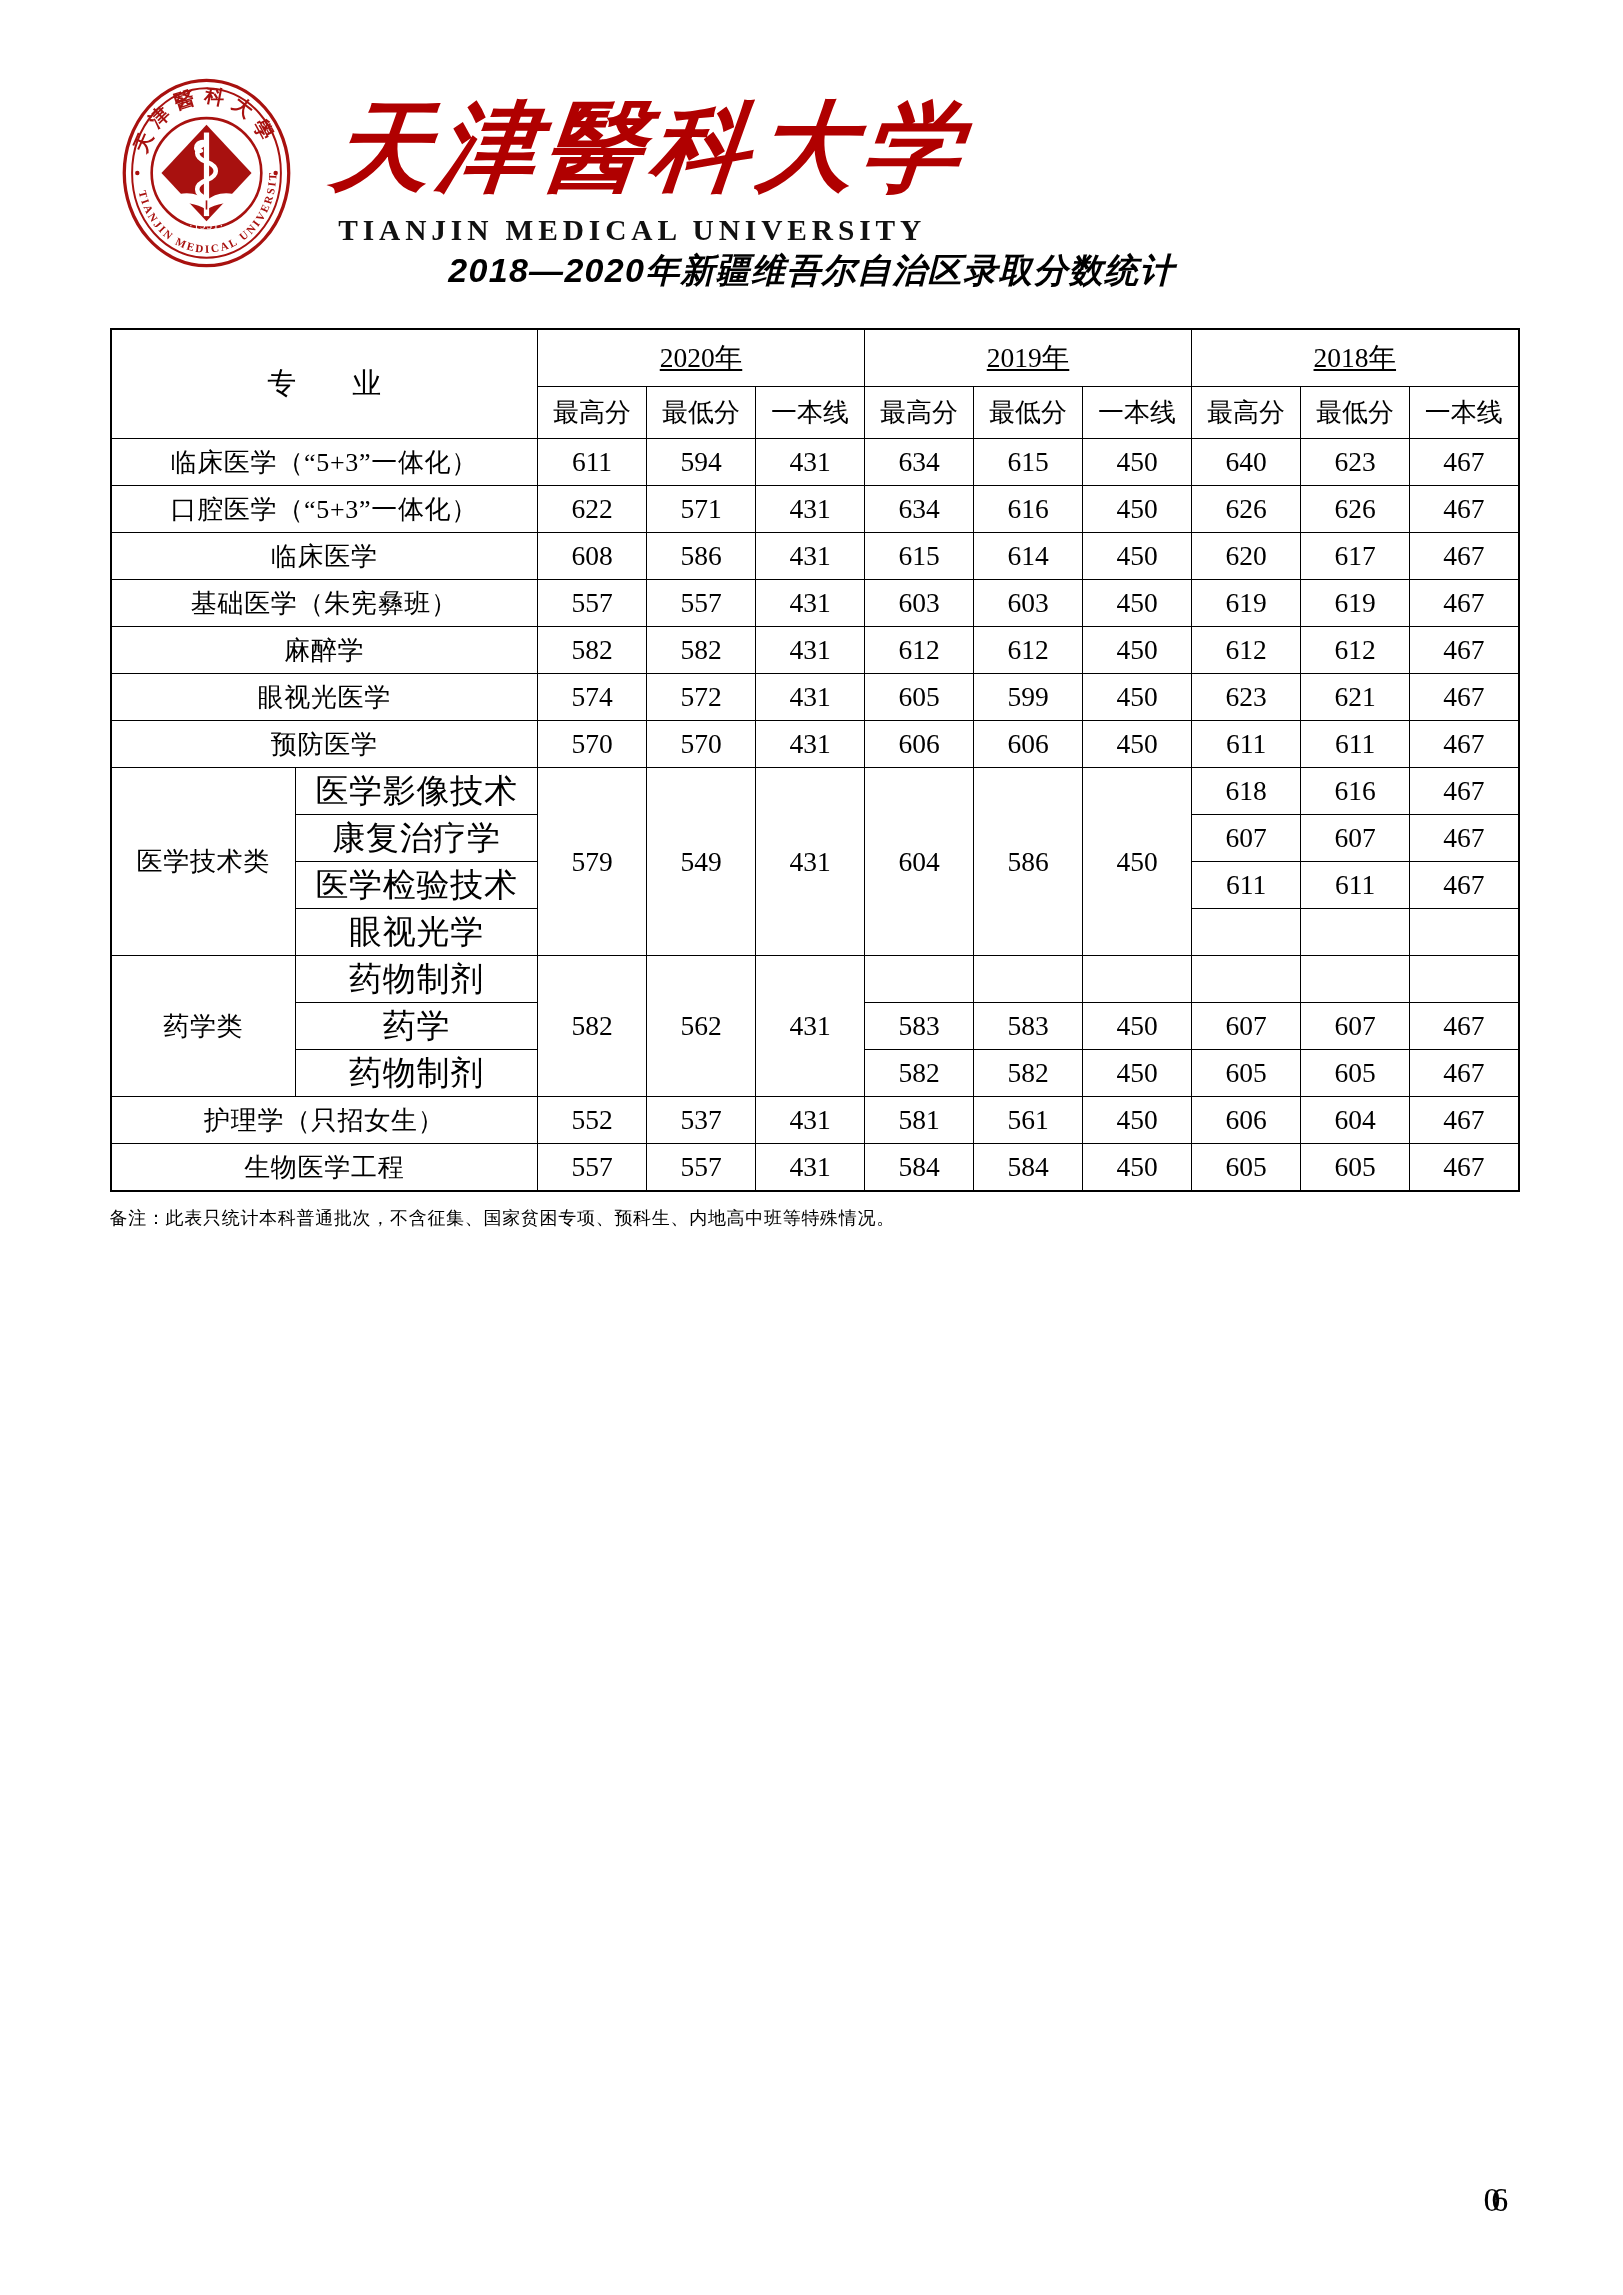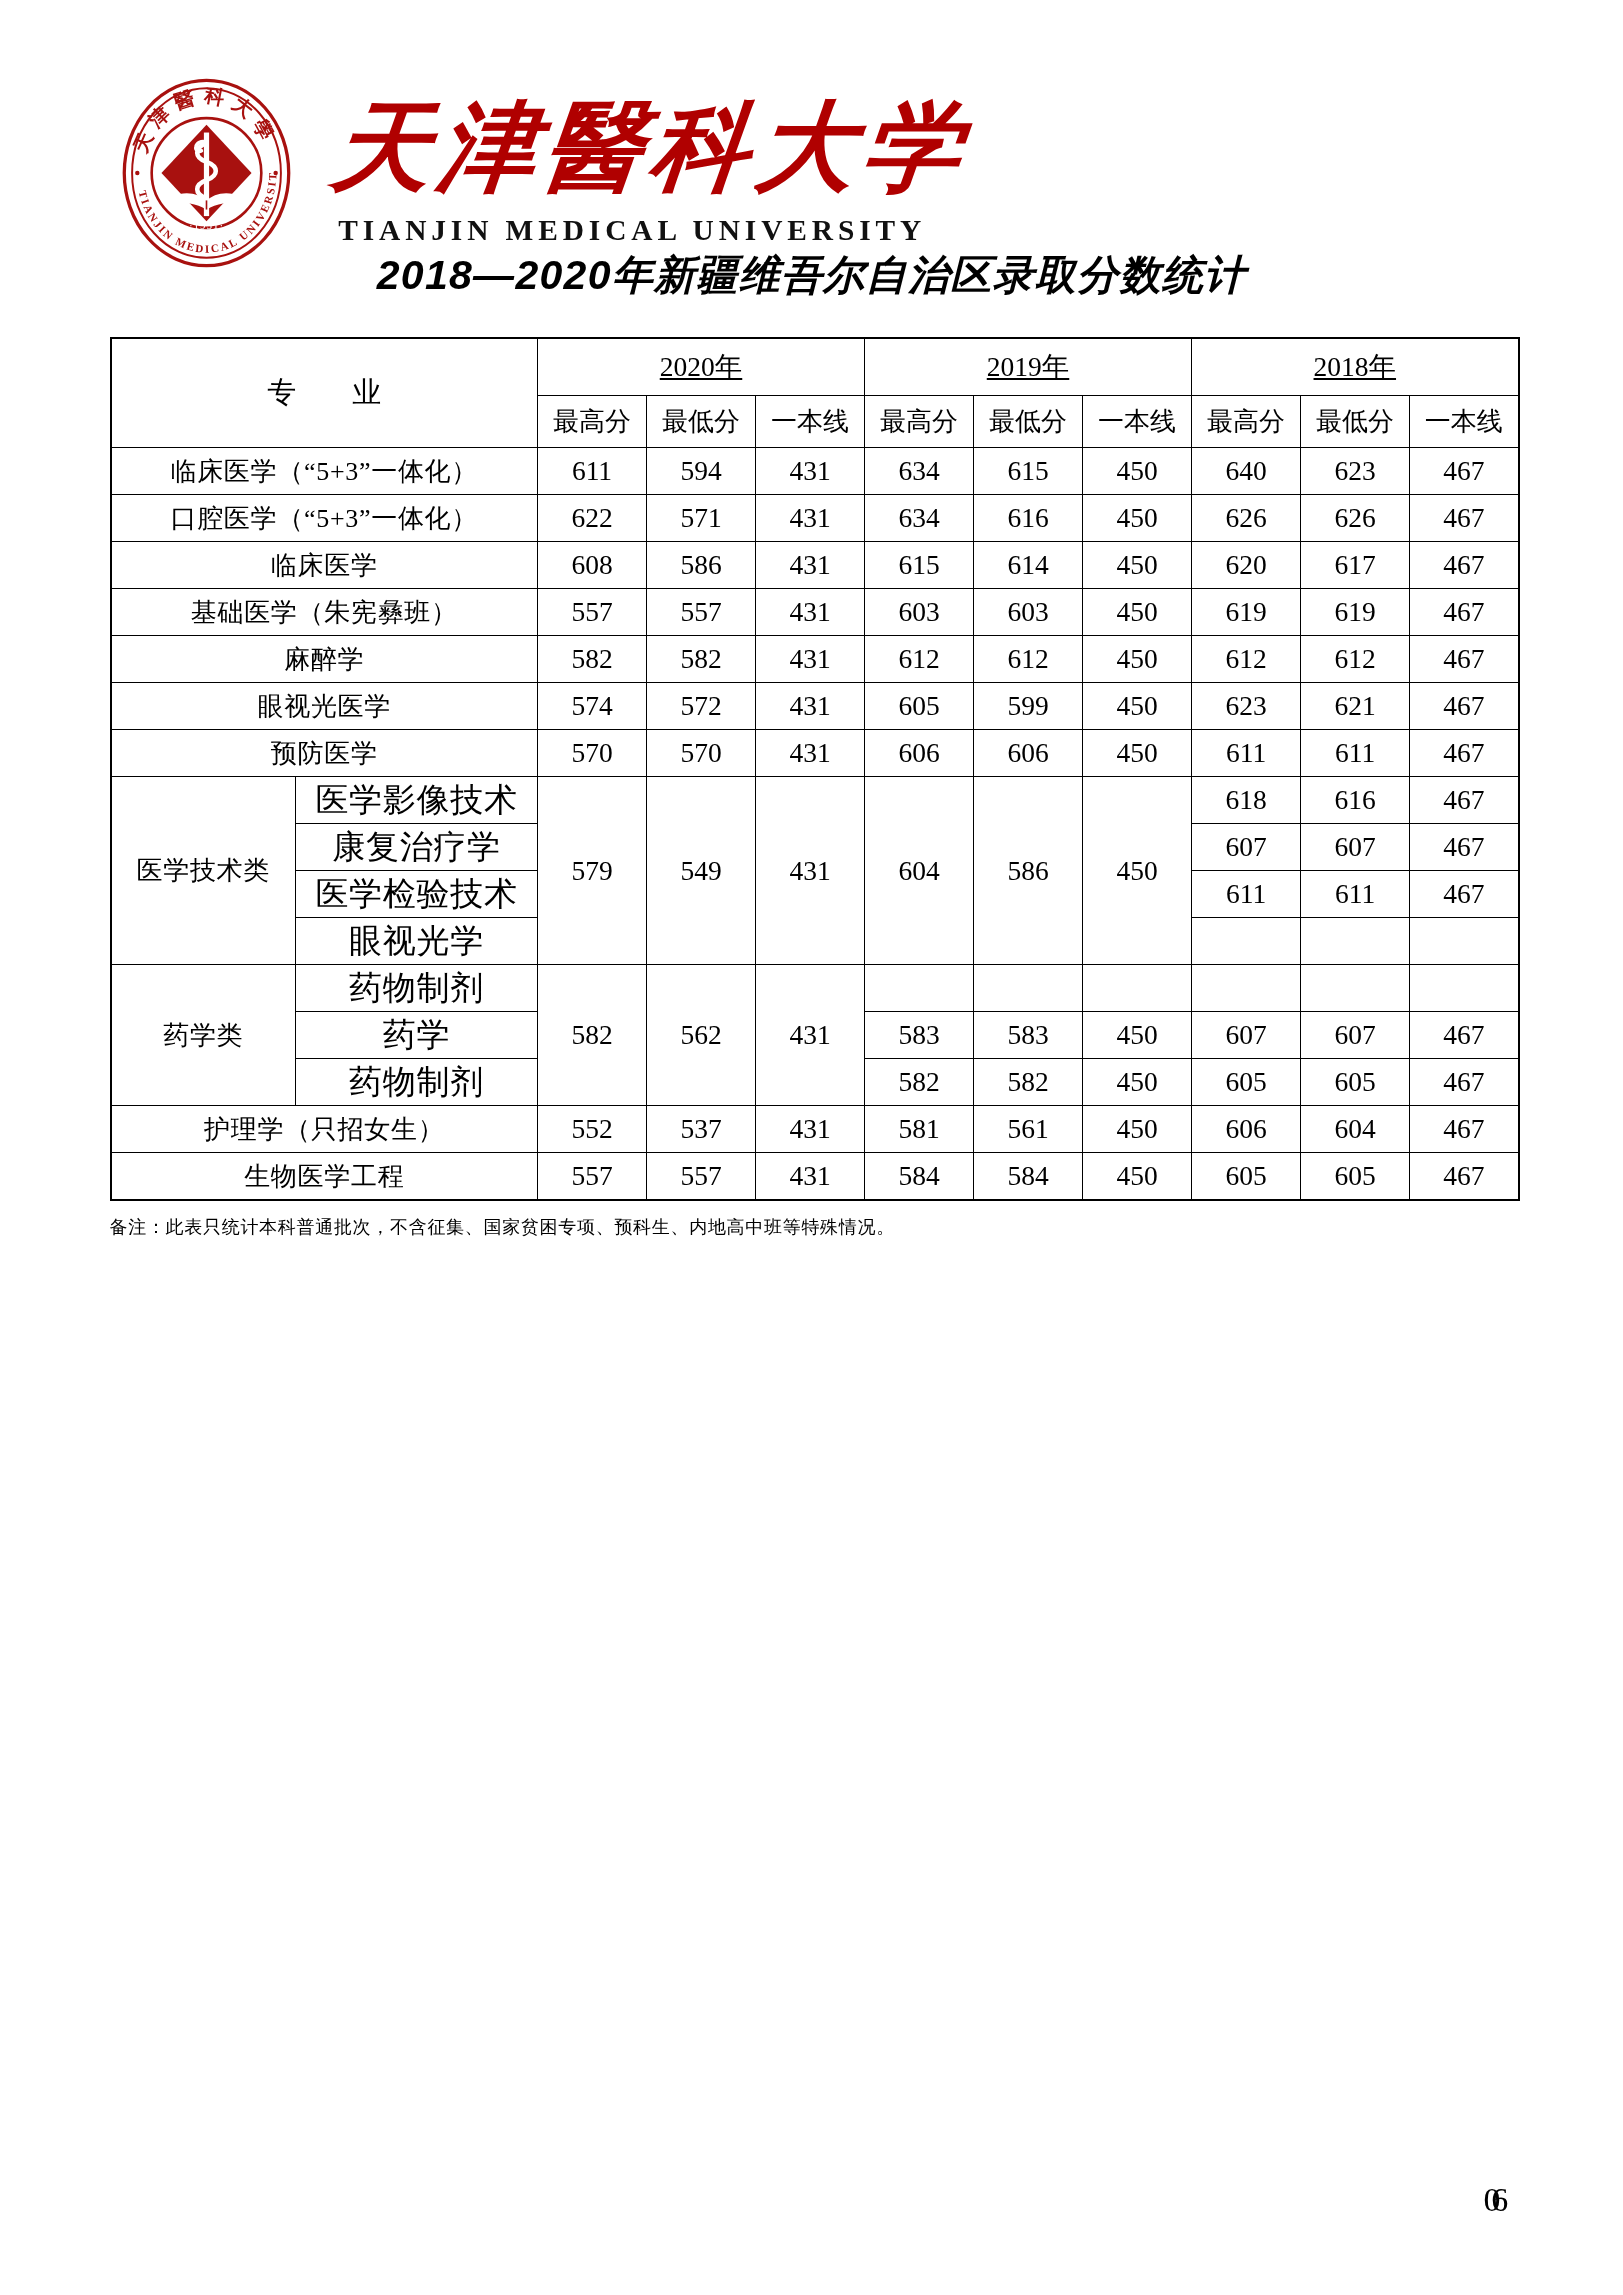--- a/index.html
+++ b/index.html
@@ -59,21 +59,21 @@
     letter-spacing: 4.9px;
     color: #111111;
     white-space: nowrap;
   }
 
   
   .doc-title {
     text-align: center;
     margin: 39px 0 0 0;
     font-family: "Liberation Sans", "DejaVu Sans", sans-serif;
-    font-size: 41px;
+    font-size: 34px;
     font-weight: 700;
     font-style: italic;
     letter-spacing: 1.3px;
     color: #000000;
     padding-left: 79px;
     padding-right: 79px;
   }
 
   
   .table-wrap {

